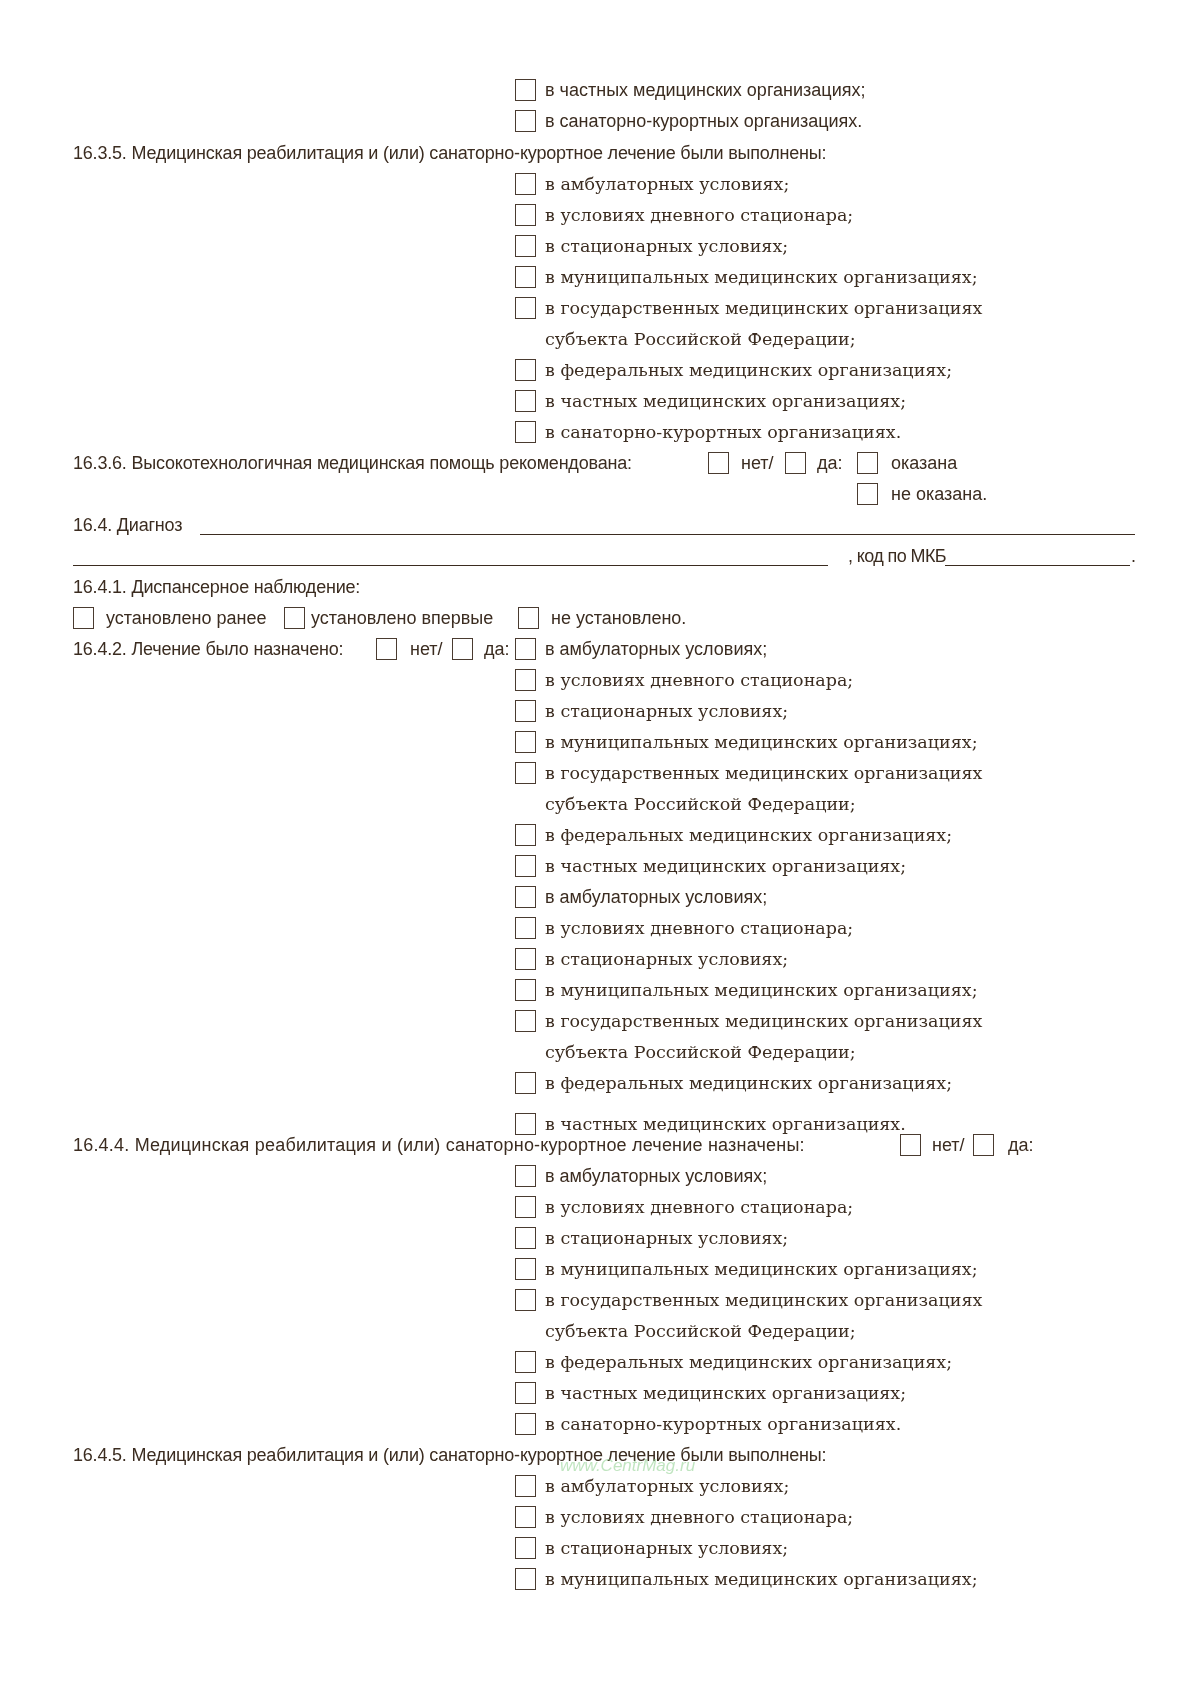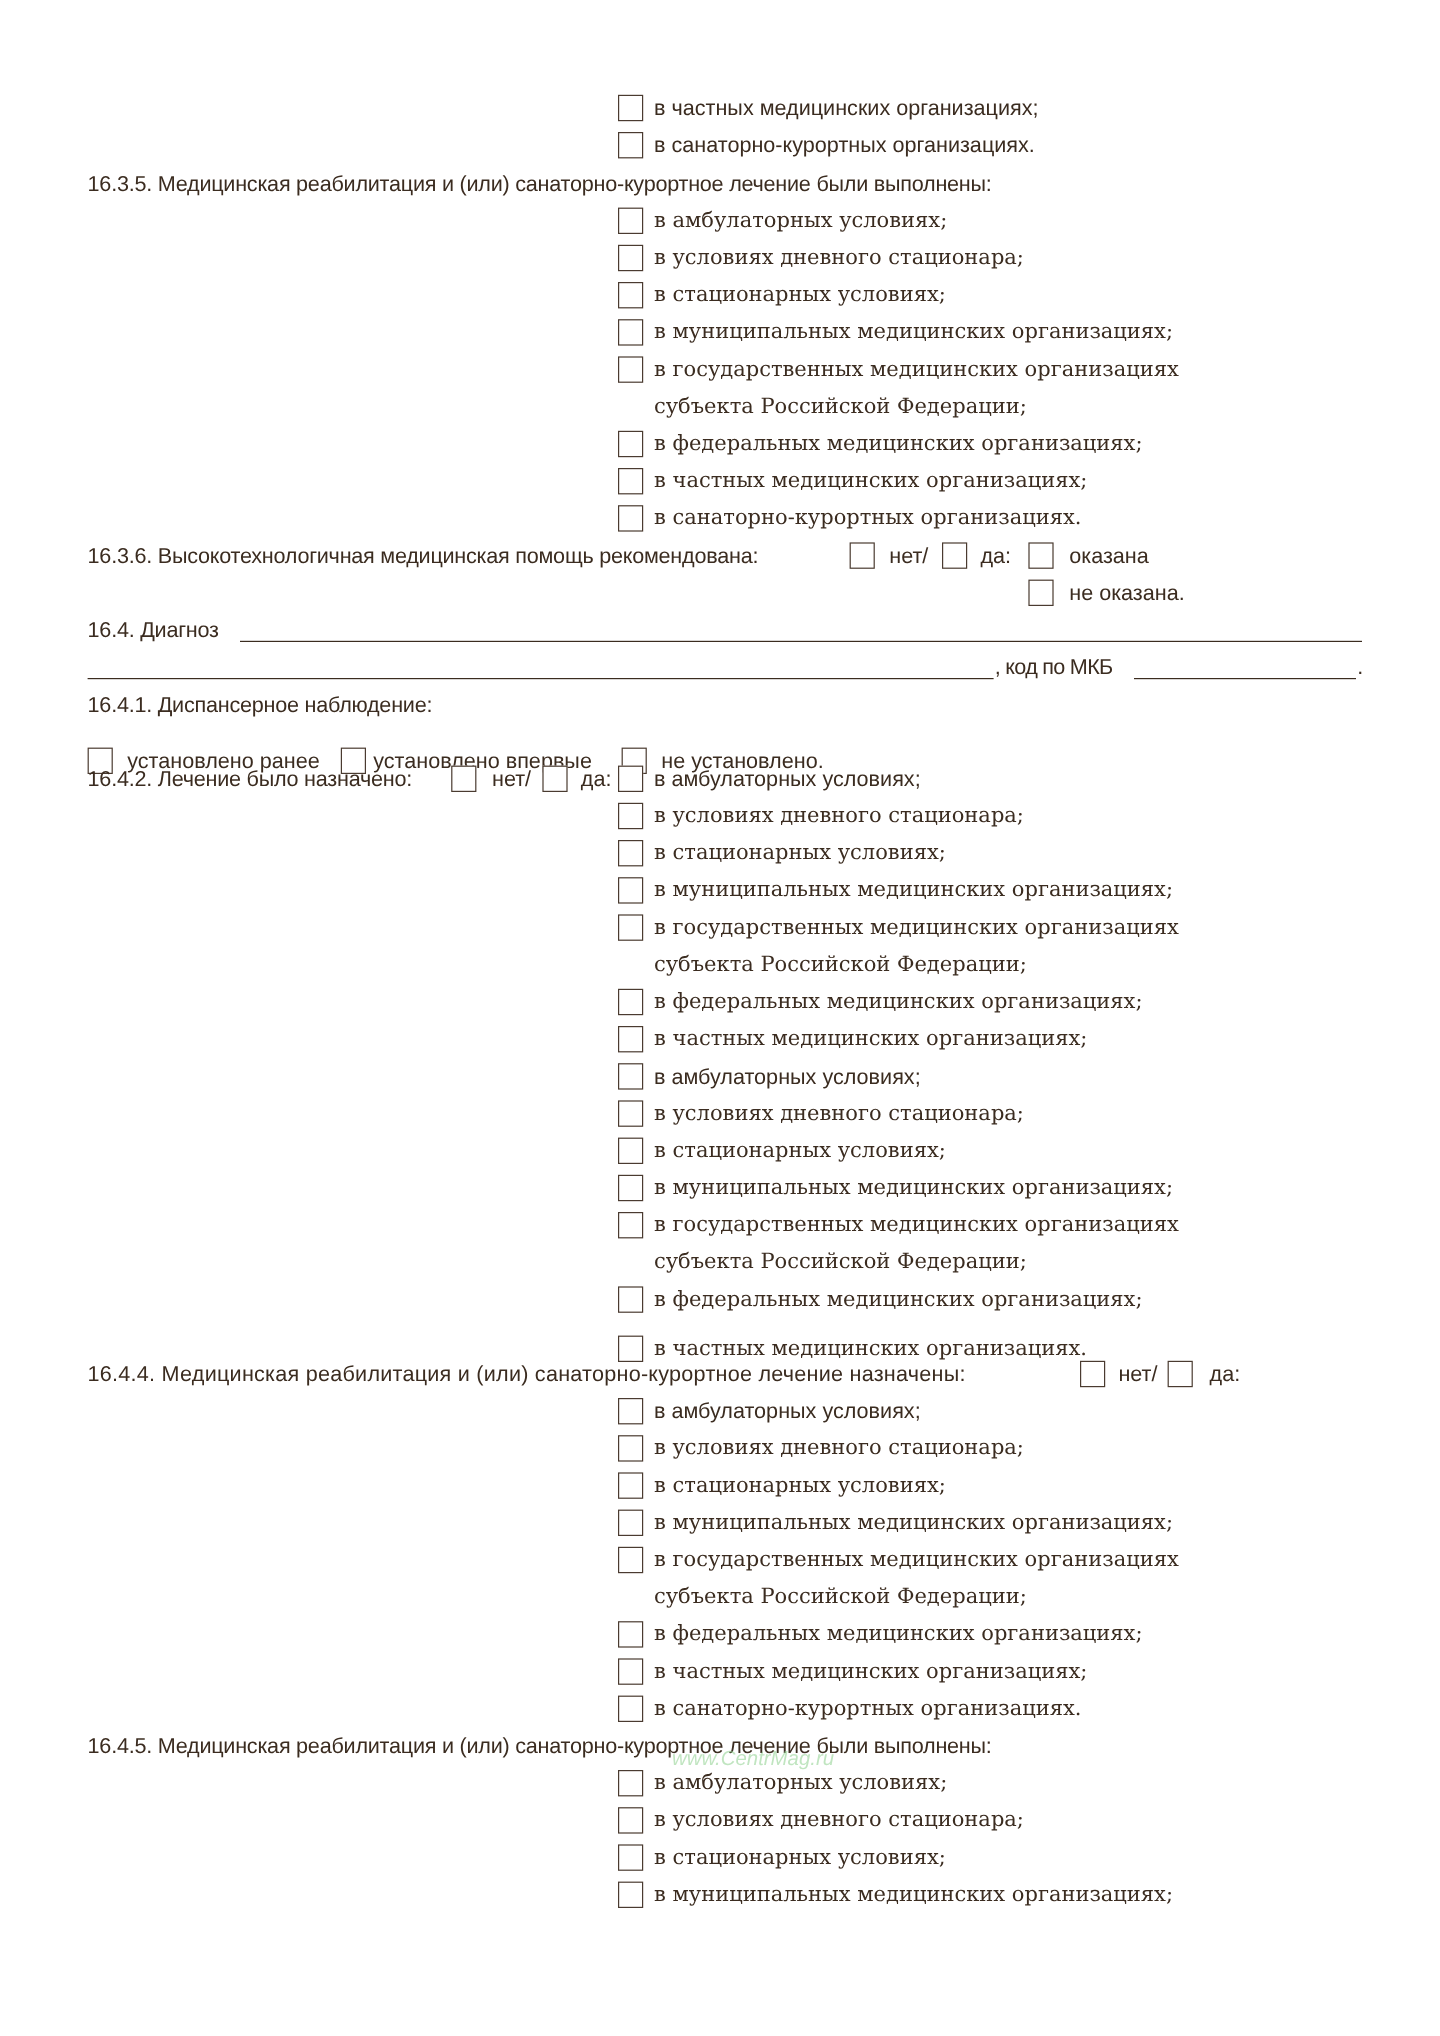--- a/index.html
+++ b/index.html
@@ -77,29 +77,29 @@
   <span class="cb" style="left:857px"></span>
   <span class="cond" style="position:absolute;left:891px">не оказана.</span>
 </div>
 
 <div class="ln" style="top:510px;width:1200px;">
   <span class="lbl">16.4. Диагноз</span>
   <span class="uline" style="left:200px;width:935px;top:24px"></span>
 </div>
 <div class="ln" style="top:541px;width:1200px;">
   <span class="uline" style="left:73px;width:755px;top:24px"></span>
-  <span class="cond" style="position:absolute;left:829px;letter-spacing:-0.6px">, код по МКБ</span>
+  <span class="cond" style="position:absolute;left:848px;letter-spacing:-0.6px">, код по МКБ</span>
   <span class="uline" style="left:945px;width:185px;top:24px"></span>
   <span class="cond" style="position:absolute;left:1131px">.</span>
 </div>
 
 <div class="ln" style="top:572px;width:1200px;">
   <span class="lbl">16.4.1. Диспансерное наблюдение:</span>
 </div>
-<div class="ln" style="top:603px;width:1200px;margin-top:16px;">
+<div class="ln" style="top:603px;width:1200px;">
   <span class="cb" style="left:73px"></span>
   <span class="cond" style="position:absolute;left:106px">установлено ранее</span>
   <span class="cb" style="left:284px"></span>
   <span class="cond" style="position:absolute;left:311px">установлено впервые</span>
   <span class="cb" style="left:518px"></span>
   <span class="cond" style="position:absolute;left:551px">не установлено.</span>
 </div>
 
 <div class="ln" style="top:634px;width:1200px;text-align:right;">
   <span class="lbl">16.4.2. Лечение было назначено:</span>

